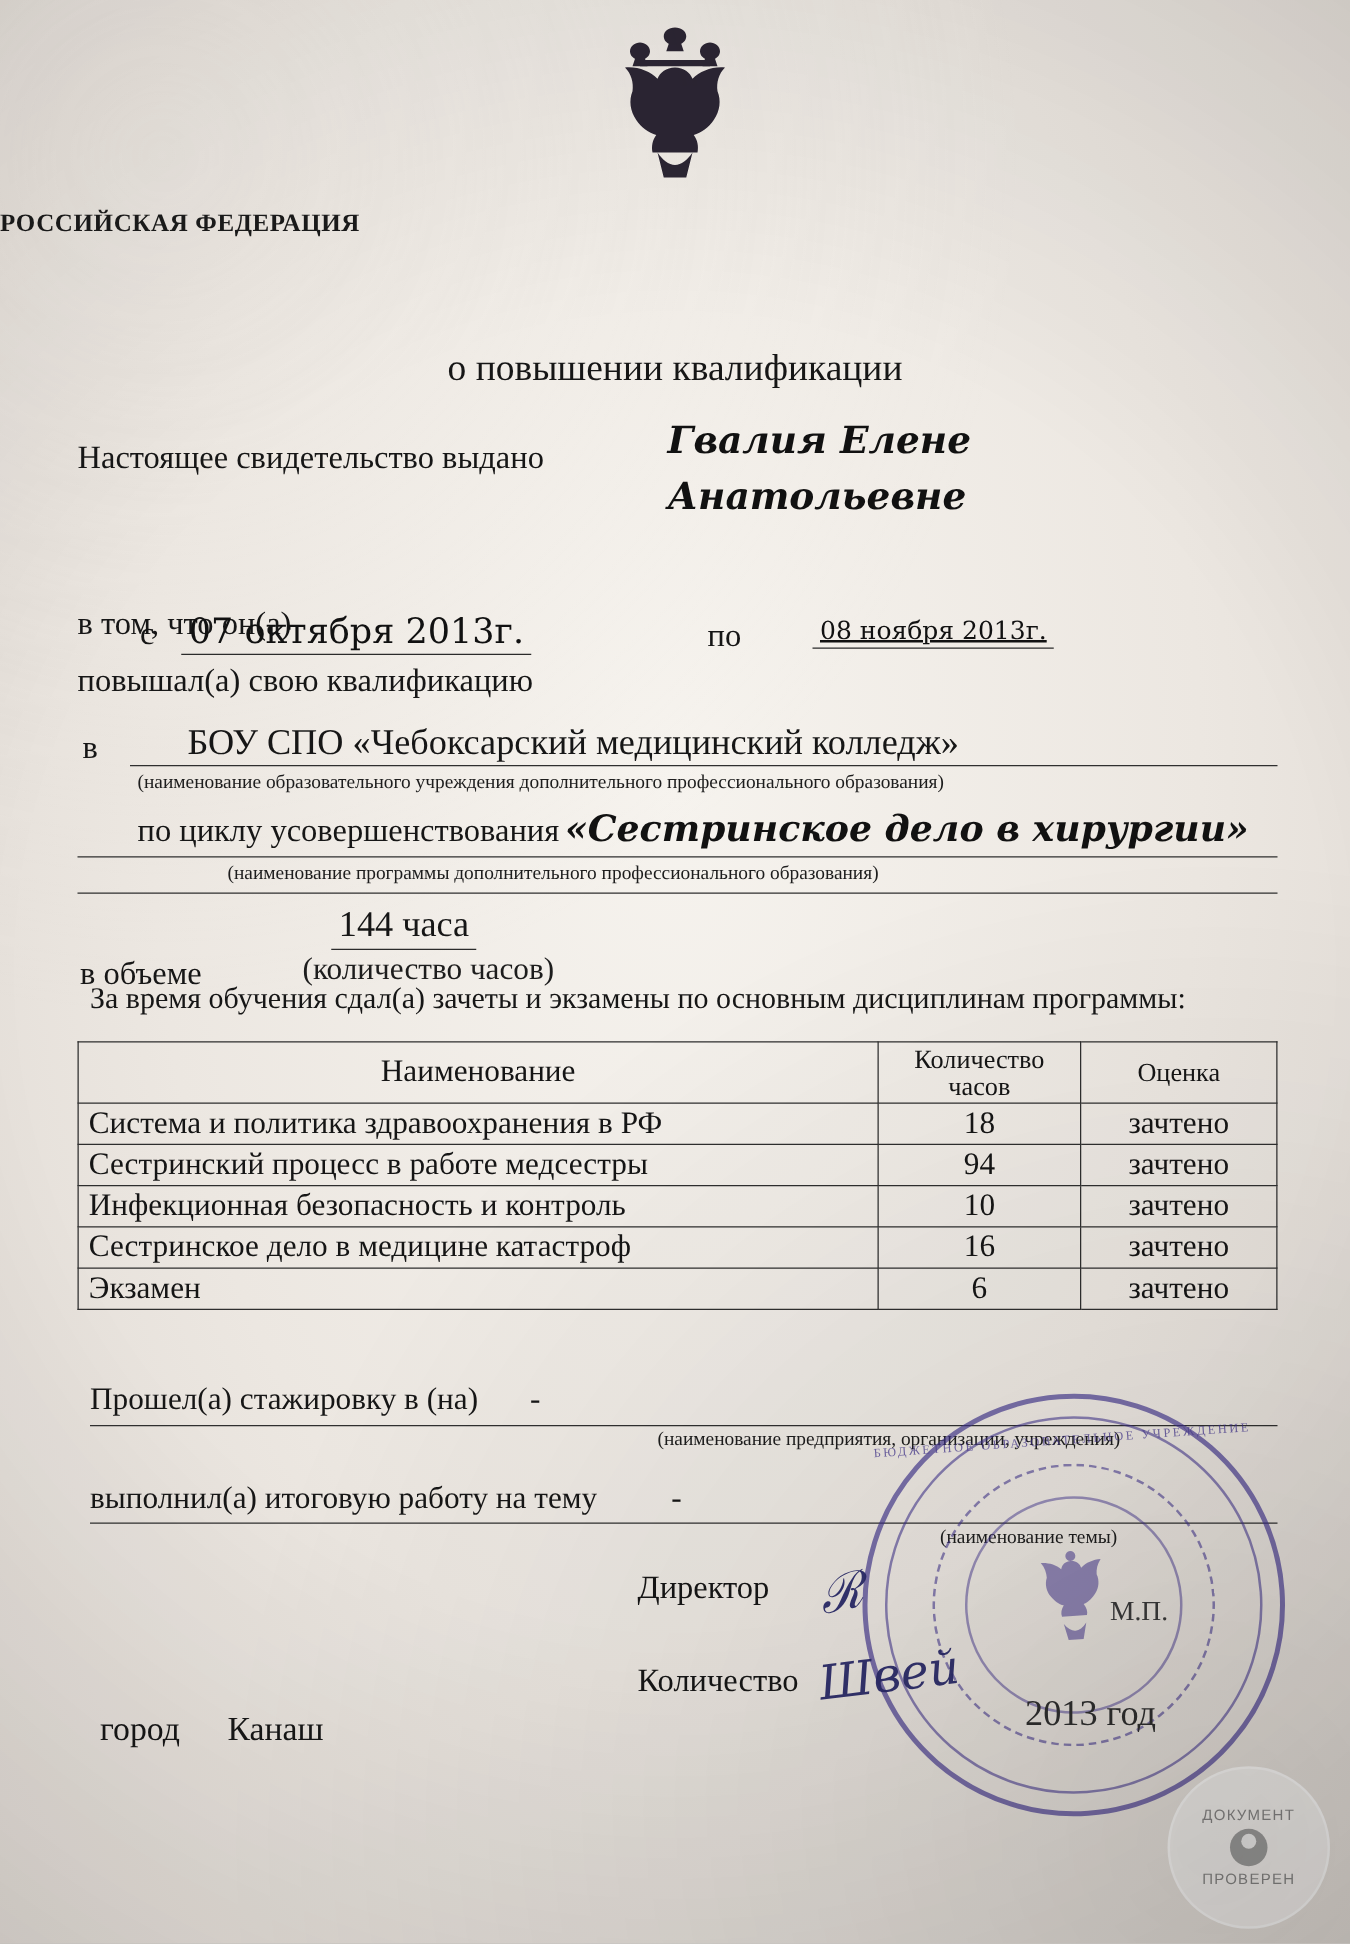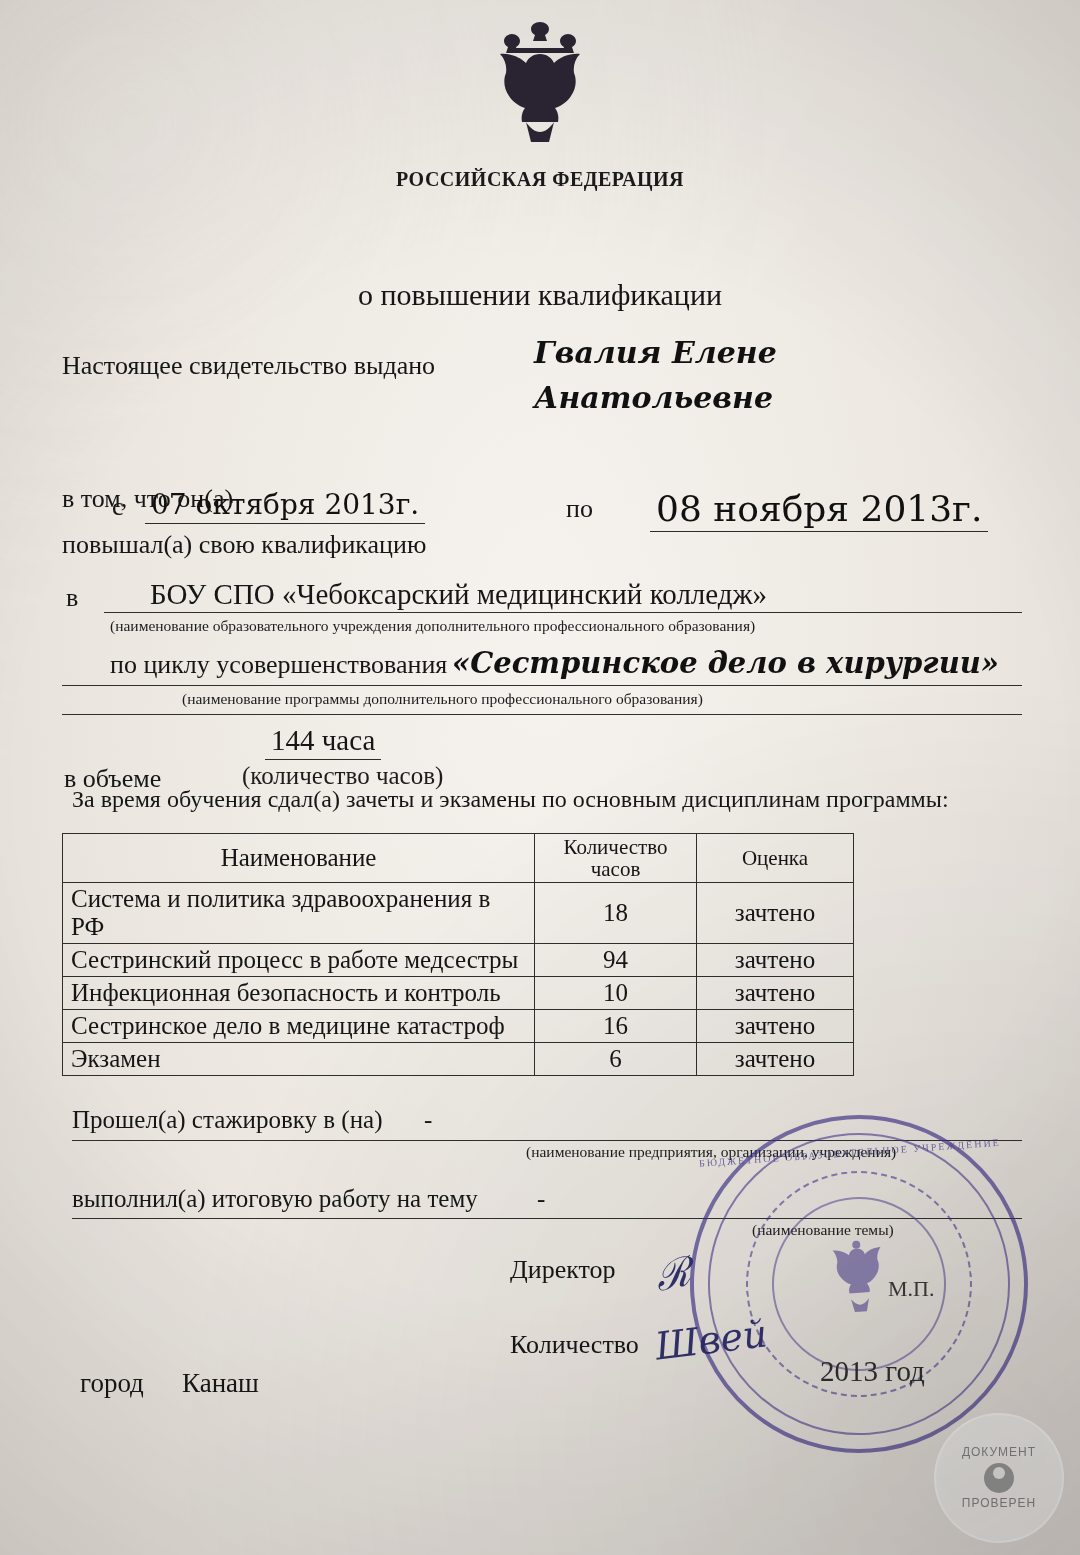--- a/index.html
+++ b/index.html
@@ -44,21 +44,21 @@
     top: 18px;
     display: flex;
     justify-content: center;
   }
   .emblem svg { display: block; }
 
   .country {
     position: absolute;
     top: 168px;
     left: 0; right: 0;
-    text-align: center;
+    text-align: left;
     font-size: 20px;
     letter-spacing: .5px;
     font-weight: 600;
     color: #1a1a1a;
   }
   .title {
     position: absolute;
     top: 205px;
     left: 0; right: 0;
     text-align: center;
@@ -101,21 +101,21 @@
   .line-full {
     position: absolute;
     border-bottom: 1.5px solid #2f2f2f;
   }
 
   
   table.disciplines {
     position: absolute;
     left: 62px;
     top: 833px;
-    width: 792px;
+    width: 960px;
     border-collapse: collapse;
     font-size: 25px;
   }
   table.disciplines th,
   table.disciplines td {
     border: 1.6px solid #2e2e2e;
     padding: 2px 8px;
     color: #151515;
     font-weight: 400;
   }
@@ -272,21 +272,21 @@
     <div class="row hand" style="left:534px; top:380px; font-size:30px;">Анатольевне</div>
 
     <div class="row" style="left:62px; top:444px;margin-top:40px;">в том, что он(а)</div>
 
     <div class="row" style="left:112px; top:492px;">с</div>
     <div class="row" style="left:145px; top:488px;">
       <span class="ul hand" style="font-style:normal; font-weight:400; font-size:28px;">07 октября  2013г.</span>
     </div>
     <div class="row" style="left:566px; top:494px;">по</div>
     <div class="row" style="left:650px; top:488px;">
-      <span class="ul hand" style="font-style:normal; font-weight:400; font-size:36px;">08 ноября  2013г.</span>
+      <span class="ul hand" style="font-style:normal; font-weight:400; font-size:20px;text-decoration:underline;">08 ноября  2013г.</span>
     </div>
 
     <div class="row" style="left:62px; top:530px;">повышал(а) свою квалификацию</div>
 
     <div class="row" style="left:66px; top:583px;">в</div>
     <div class="row" style="left:150px; top:578px; font-size:29px;">БОУ  СПО «Чебоксарский медицинский колледж»</div>
     <div class="line-full" style="left:104px; top:612px; width:918px;"></div>
     <div class="row small" style="left:110px; top:617px;">(наименование образовательного учреждения дополнительного профессионального образования)</div>
 
     <div class="row" style="left:62px; top:650px;margin-left:48px;">по циклу усовершенствования</div>

